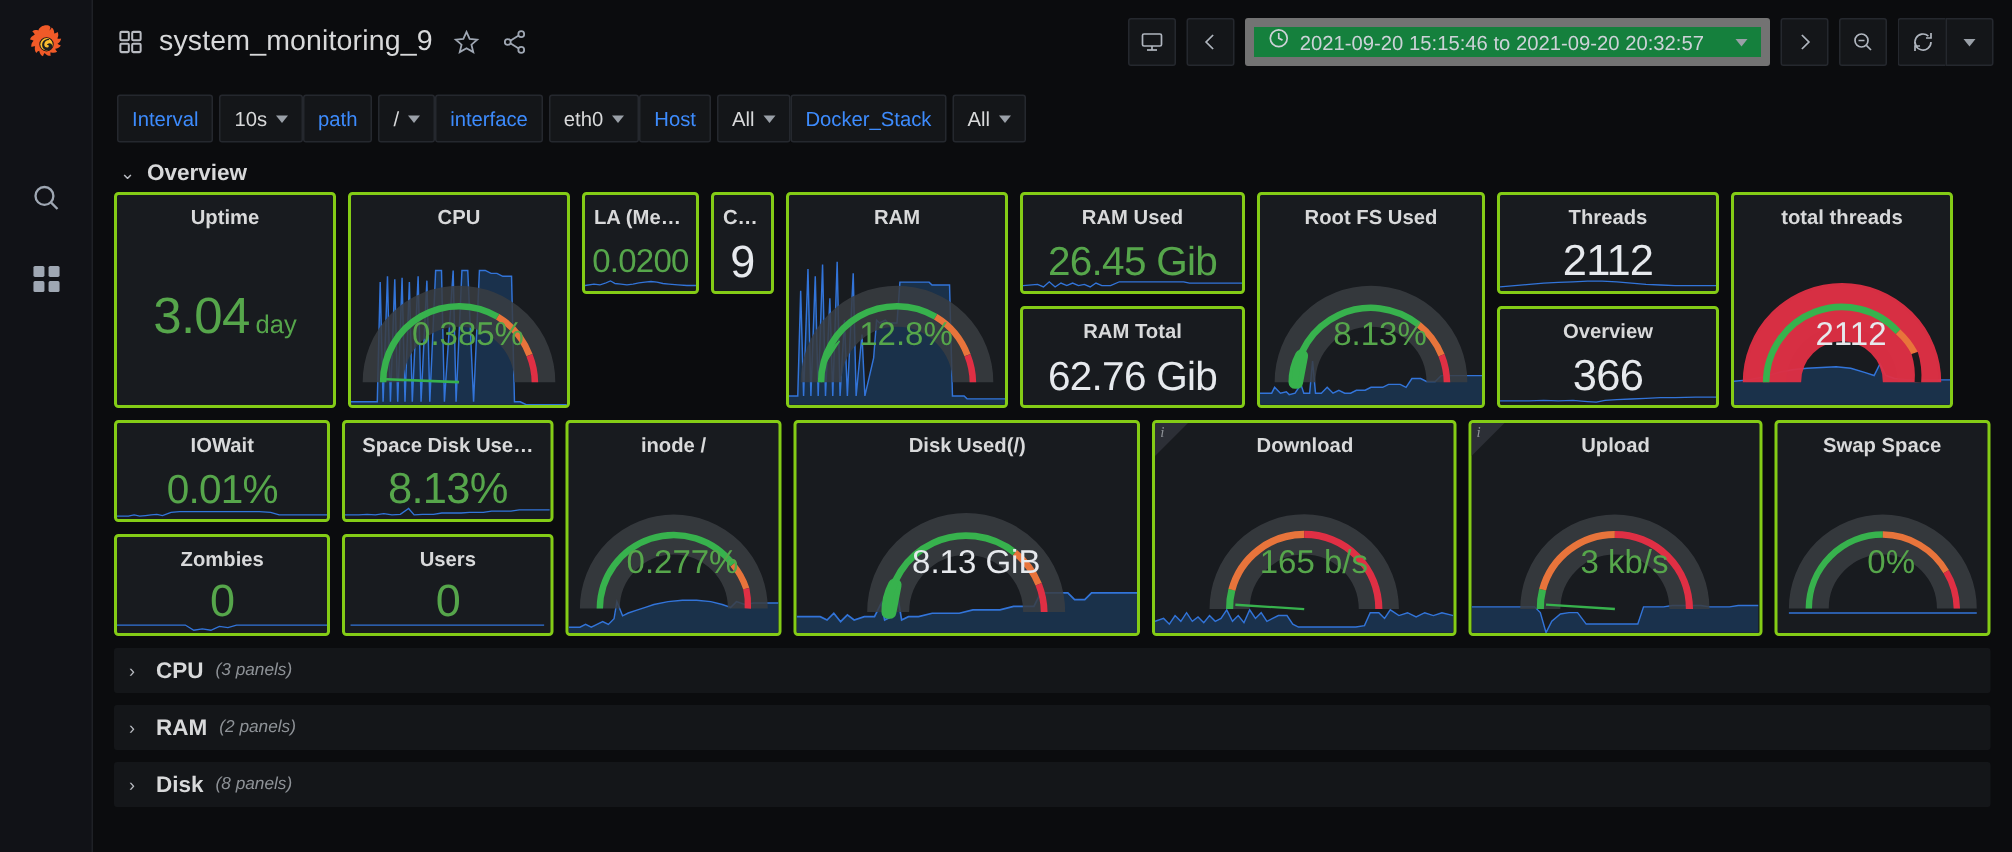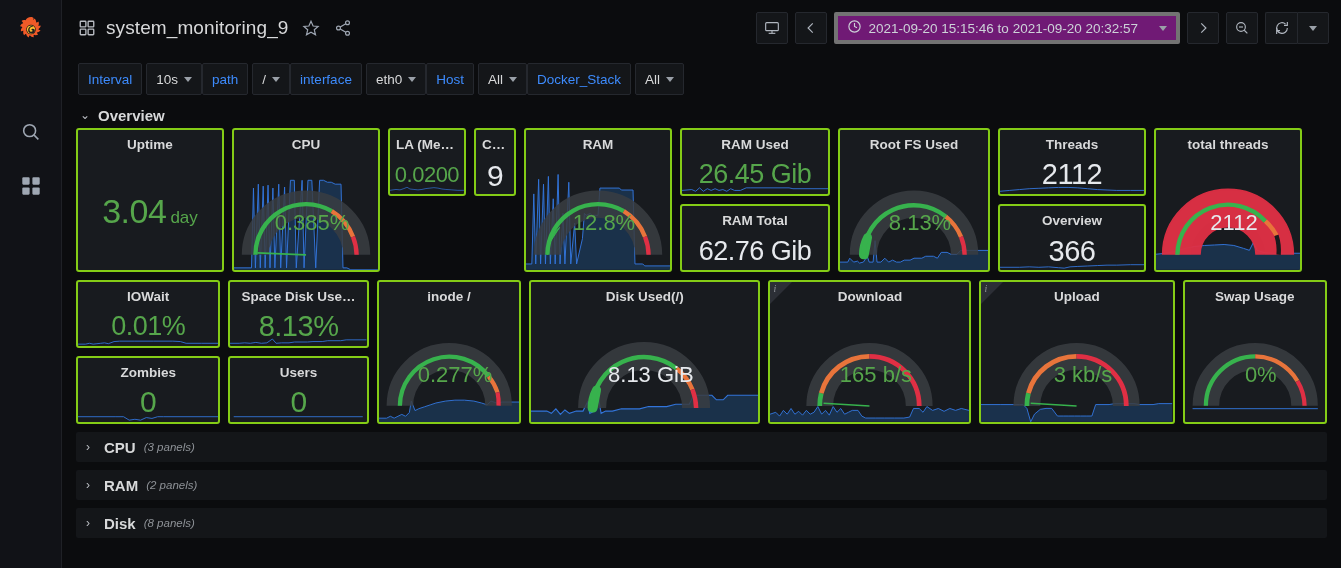--- a/index.html
+++ b/index.html
@@ -47,22 +47,22 @@
   .title-act { margin-left: 14px; color: #9fa7b3; cursor: pointer; display: flex; align-items: center; }
   .topbar-right { margin-left: auto; display: flex; align-items: center; gap: 7px; }
   .tb-btn {
     height: 32px; min-width: 32px;
     border: 1px solid #25282e; border-radius: 2px;
     background: #141619; color: #b0b6bf;
     display: flex; align-items: center; justify-content: center;
     cursor: pointer; padding: 0 7px;
   }
   .time-range {
-    height: 32px; border: 4px solid #737373; border-radius: 2px;
-    background: #701a75; display: flex; align-items: center;
+    height: 32px; border: 6px solid #737373; border-radius: 2px;
+    background: #15803d; display: flex; align-items: center;
     padding: 0 9px; gap: 7px; cursor: pointer; justify-content: space-between;
   }
   .time-range .tr-text { font-size: 13.5px; color: #cdd2d8; white-space: nowrap; }
   .refresh-group { display: flex; }
   .refresh-group .tb-btn:first-child { border-right: none; border-radius: 2px 0 0 2px; }
   .refresh-group .tb-btn:last-child { border-radius: 0 2px 2px 0; padding: 0 5px; }
 
   
   .varbar {
     height: 46px; min-height: 46px;
@@ -562,21 +562,21 @@
               <path d="M 48 104 A 52 52 0 0 1 49.6 90.5" fill="none" stroke="#37b24d" stroke-width="5"></path>
               <path d="M 49.6 90.5 A 52 52 0 0 1 100 52" fill="none" stroke="#e8743b" stroke-width="5"></path>
               <path d="M 100 52 A 52 52 0 0 1 152 104" fill="none" stroke="#e02f44" stroke-width="5"></path>
               <line x1="100" y1="104" x2="52" y2="101" stroke="#37b24d" stroke-width="1.6"></line>
             </svg>
             <div class="gauge-text green" style="top:58px">3 kb/s</div>
           </div>
         </div>
 
         <div class="panel" style="width:148px">
-          <div class="panel-title">Swap Usage</div>
+          <div class="panel-title">Swap Space</div>
           <div class="gauge-wrap">
             <svg class="gauge-spark" viewBox="0 0 148 118" preserveAspectRatio="none">
               <path d="M8,104 L140,104" fill="none" stroke="#3274d9" stroke-width="1"></path>
             </svg>
             <svg class="gauge-svg" viewBox="0 0 148 118" preserveAspectRatio="xMidYMid meet">
               <path d="M 22 104 A 52 52 0 0 1 126 104" fill="none" stroke="#3a3d42" stroke-width="28" opacity="0.85"></path>
               <path d="M 22 104 A 52 52 0 0 1 74 52" fill="none" stroke="#37b24d" stroke-width="4.5"></path>
               <path d="M 74 52 A 52 52 0 0 1 118.5 78" fill="none" stroke="#e8743b" stroke-width="4.5"></path>
               <path d="M 118.5 78 A 52 52 0 0 1 126 104" fill="none" stroke="#e02f44" stroke-width="4.5"></path>
             </svg>

